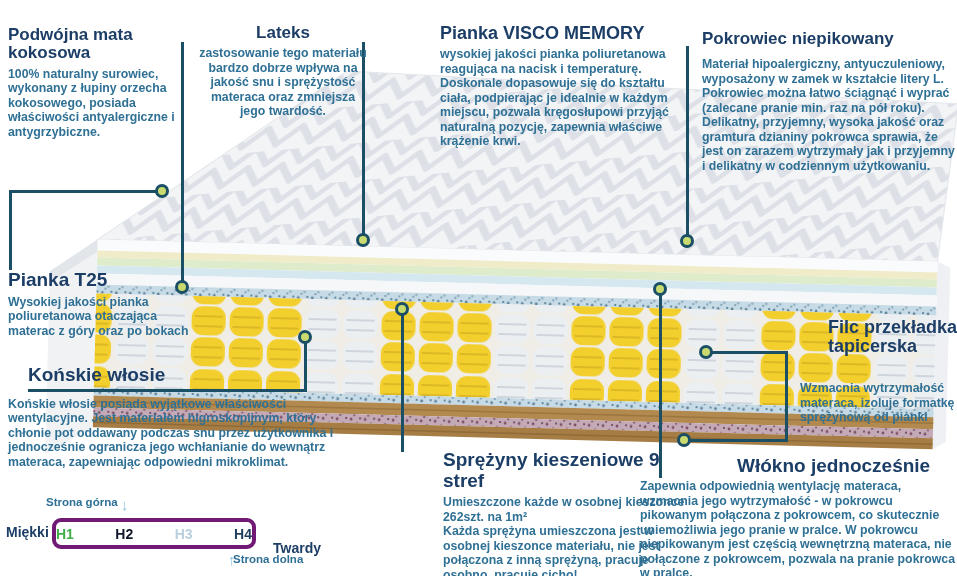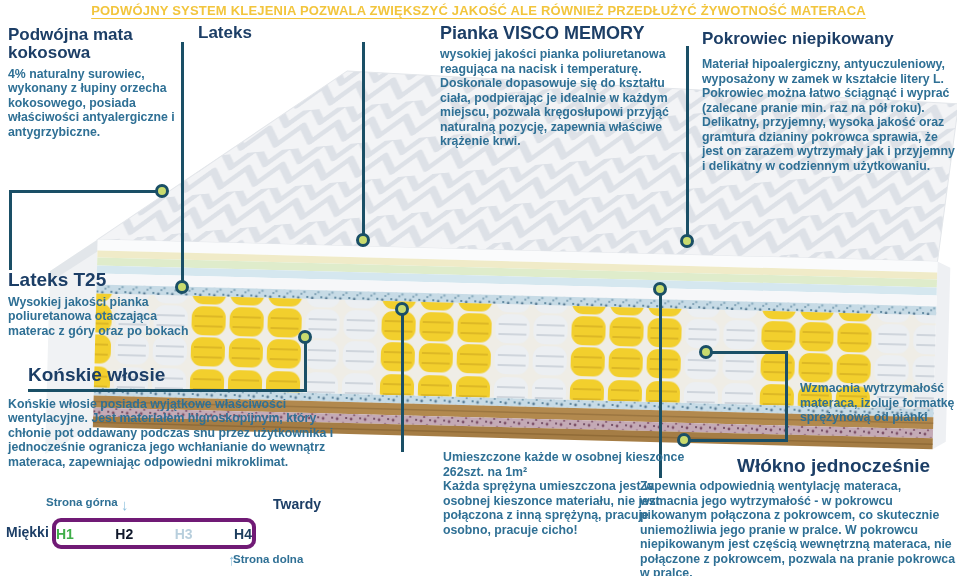--- a/index.html
+++ b/index.html
@@ -116,21 +116,20 @@
       <rect x="95" y="304" width="840" height="94" fill="url(#springs)"></rect>
       <rect x="95" y="398" width="840" height="8" fill="url(#speckB)"></rect>
       <rect x="95" y="406" width="840" height="12" fill="#b2894e"></rect>
       <line x1="95" y1="412" x2="935" y2="412" stroke="#8d6a39" stroke-width="1.5" opacity="0.6"></line>
       <rect x="95" y="418" width="840" height="9" fill="url(#speckP)"></rect>
       <rect x="95" y="427" width="840" height="11" fill="#a57d45"></rect>
       <line x1="95" y1="433" x2="935" y2="433" stroke="#83602f" stroke-width="1.5" opacity="0.6"></line>
     </g>
   </svg>
 
-  <div class="banner txt">PODWÓJNY SYSTEM KLEJENIA POZWALA ZWIĘKSZYĆ JAKOŚĆ ALE RÓWNIEŻ PRZEDŁUŻYĆ ŻYWOTNOŚĆ MATERACA</div>
 
   <div class="vline" style="left:181px;top:42px;height:246px;"></div>
   <div class="vline" style="left:362px;top:42px;height:199px;"></div>
   <div class="vline" style="left:686px;top:46px;height:196px;"></div>
   <div class="hline" style="left:10px;top:190px;width:153px;"></div>
   <div class="vline" style="left:9px;top:190px;height:80px;"></div>
   <div class="hline" style="left:28px;top:389px;width:279px;"></div>
   <div class="vline" style="left:304px;top:338px;height:54px;"></div>
   <div class="vline" style="left:401px;top:310px;height:142px;"></div>
   <div class="vline" style="left:659px;top:290px;height:188px;"></div>
@@ -143,53 +142,58 @@
   <div class="dot" style="left:680px;top:234px;"></div>
   <div class="dot" style="left:155px;top:184px;"></div>
   <div class="dot" style="left:298px;top:330px;"></div>
   <div class="dot" style="left:395px;top:302px;"></div>
   <div class="dot" style="left:653px;top:282px;"></div>
   <div class="dot" style="left:699px;top:345px;"></div>
   <div class="dot" style="left:677px;top:433px;"></div>
 
   <div class="sec txt" style="left:8px;top:26px;width:180px;">
     <h3>Podwójna mata kokosowa</h3>
-    <p>4% naturalny surowiec, wykonany z łupiny orzecha kokosowego, posiada właściwości antyalergiczne i antygrzybiczne.</p>
-  </div>
-
-  <div class="sec txt" style="left:198px;top:24px;width:170px;">
+    <p>100% naturalny surowiec, wykonany z łupiny orzecha kokosowego, posiada właściwości antyalergiczne i antygrzybiczne.</p>
+  </div>
+
+  <div class="sec txt" style="left:198px;top:24px;width:170px;text-align:center;">
     <h3>Lateks</h3>
+    <p>zastosowanie tego materiału bardzo dobrze wpływa na jakość snu i sprężystość materaca oraz zmniejsza jego twardość.</p>
   </div>
 
   <div class="sec gap txt" style="left:702px;top:30px;width:254px;">
     <h3>Pokrowiec niepikowany</h3>
     <p>Materiał hipoalergiczny, antyuczuleniowy, wyposażony w zamek w kształcie litery L. Pokrowiec można łatwo ściągnąć i wyprać (zalecane pranie min. raz na pół roku). Delikatny, przyjemny, wysoka jakość oraz gramtura dzianiny pokrowca sprawia, że jest on zarazem wytrzymały jak i przyjemny i delikatny w codziennym użytkowaniu.</p>
   </div>
 
   <div class="sec txt" style="left:440px;top:24px;width:252px;">
     <h3 style="font-size:18px;">Pianka VISCO MEMORY</h3>
     <p>wysokiej jakości pianka poliuretanowa reagująca na nacisk i temperaturę. Doskonale dopasowuje się do kształtu ciała, podpierając je idealnie w każdym miejscu, pozwala kręgosłupowi przyjąć naturalną pozycję, zapewnia właściwe krążenie krwi.</p>
   </div>
 
   <div class="sec lg txt" style="left:8px;top:270px;width:190px;">
-    <h3>Lateks T25</h3>
+    <h3>Pianka T25</h3>
     <p>Wysokiej jakości pianka poliuretanowa otaczająca materac z góry oraz po bokach</p>
   </div>
 
   <div class="sec lg txt" style="left:8px;top:365px;width:334px;">
     <h3 style="padding-left:20px;margin-bottom:11px;">Końskie włosie</h3>
     <p>Końskie włosie posiada wyjątkowe właściwości wentylacyjne. Jest materiałem higroskopijnym, który chłonie pot oddawany podczas snu przez użytkownika i jednocześnie ogranicza jego wchłanianie do wewnątrz materaca, zapewniając odpowiedni mikroklimat.</p>
   </div>
 
   <div class="sec lg txt" style="left:443px;top:450px;width:242px;">
+    <h3>Sprężyny kieszeniowe 9 stref</h3>
     <p>Umieszczone każde w osobnej kieszonce
 262szt. na 1m²
 Każda sprężyna umieszczona jest w osobnej kieszonce materiału, nie jest połączona z inną sprężyną, pracuje osobno, pracuje cicho!</p>
   </div>
 
+  <div class="sec txt" style="left:828px;top:318px;width:130px;">
+    <h3 style="font-size:18px;">Filc przekładka tapicerska</h3>
+  </div>
   <div class="sec txt" style="left:800px;top:381px;width:160px;">
     <p>Wzmacnia wytrzymałość materaca, izoluje formatkę sprężynową od pianki</p>
   </div>
 
   <div class="sec lg txt" style="left:737px;top:456px;width:220px;">
     <h3>Włókno jednocześnie</h3>
   </div>
   <div class="sec txt" style="left:640px;top:479px;width:318px;">
     <p>Zapewnia odpowiednią wentylację materaca, wzmacnia jego wytrzymałość - w pokrowcu pikowanym połączona z pokrowcem, co skutecznie uniemożliwia jego pranie w pralce. W pokrowcu niepikowanym jest częścią wewnętrzną materaca, nie połączone z pokrowcem, pozwala na pranie pokrowca w pralce.</p>
   </div>
@@ -197,18 +201,18 @@
   <div class="scale-side" style="left:46px;top:496px;">Strona górna</div>
   <div class="scale-arrow" style="left:121px;top:497px;">↓</div>
 
   <div class="scale-label" style="left:6px;top:524px;">Miękki</div>
   <div class="scale-box">
     <span style="color: rgb(63, 174, 73);">H1</span>
     <span style="color: #0f172a;">H2</span>
     <span style="color: rgb(184, 207, 221);">H3</span>
     <span style="color: rgb(29, 62, 94);">H4</span>
   </div>
-  <div class="scale-label" style="left:273px;top:496px;">Twardy</div>
+  <div class="scale-label" style="left:273px;top:540px;">Twardy</div>
 
   <div class="scale-arrow" style="left:228px;top:552px;">↑</div>
   <div class="scale-side" style="left:227px;top:553px;margin-left:6px;">Strona dolna</div>
 
 </div>
 
 </body></html>

